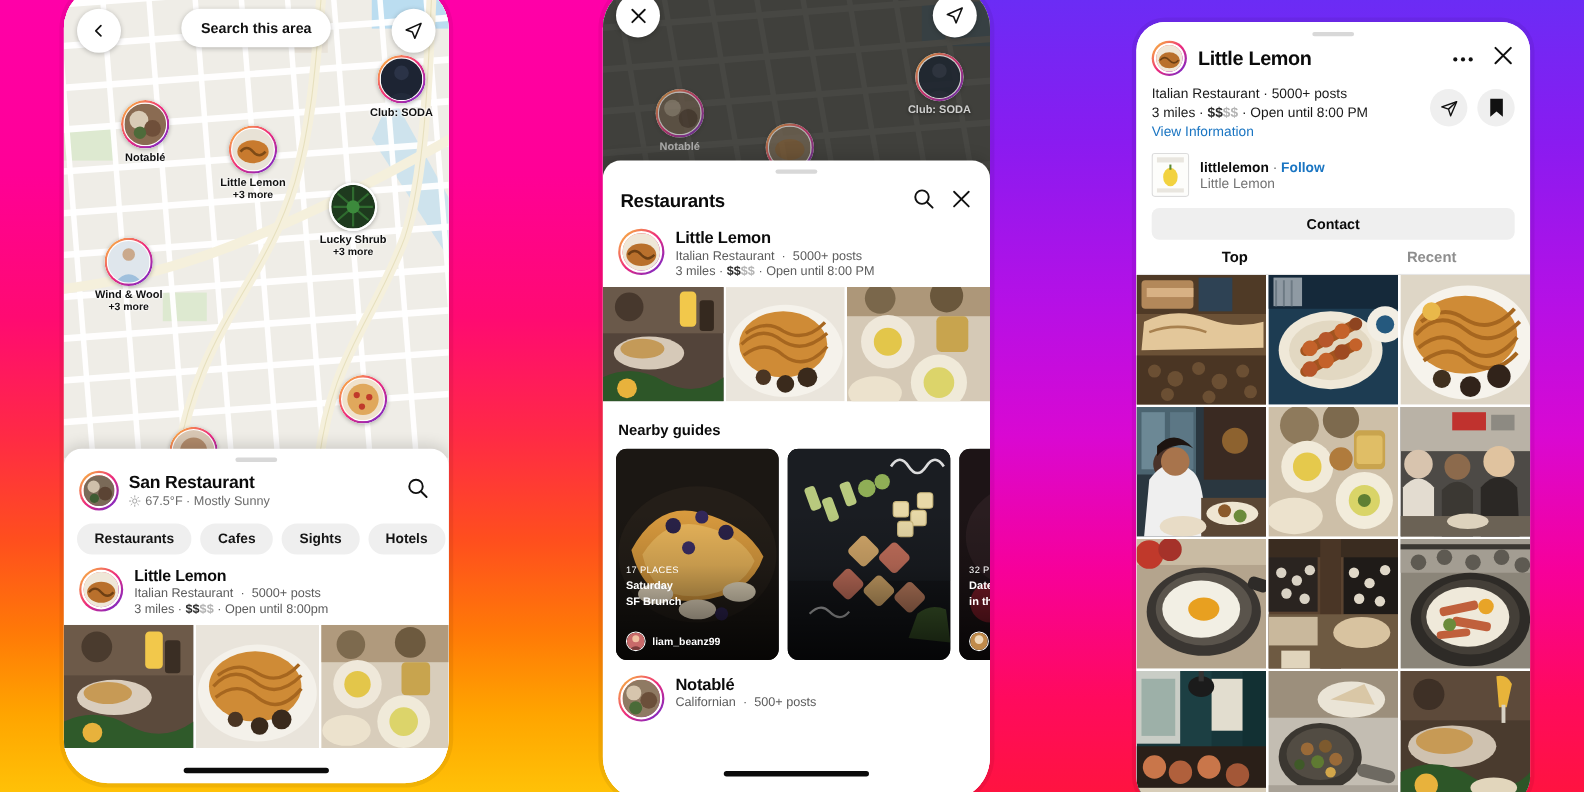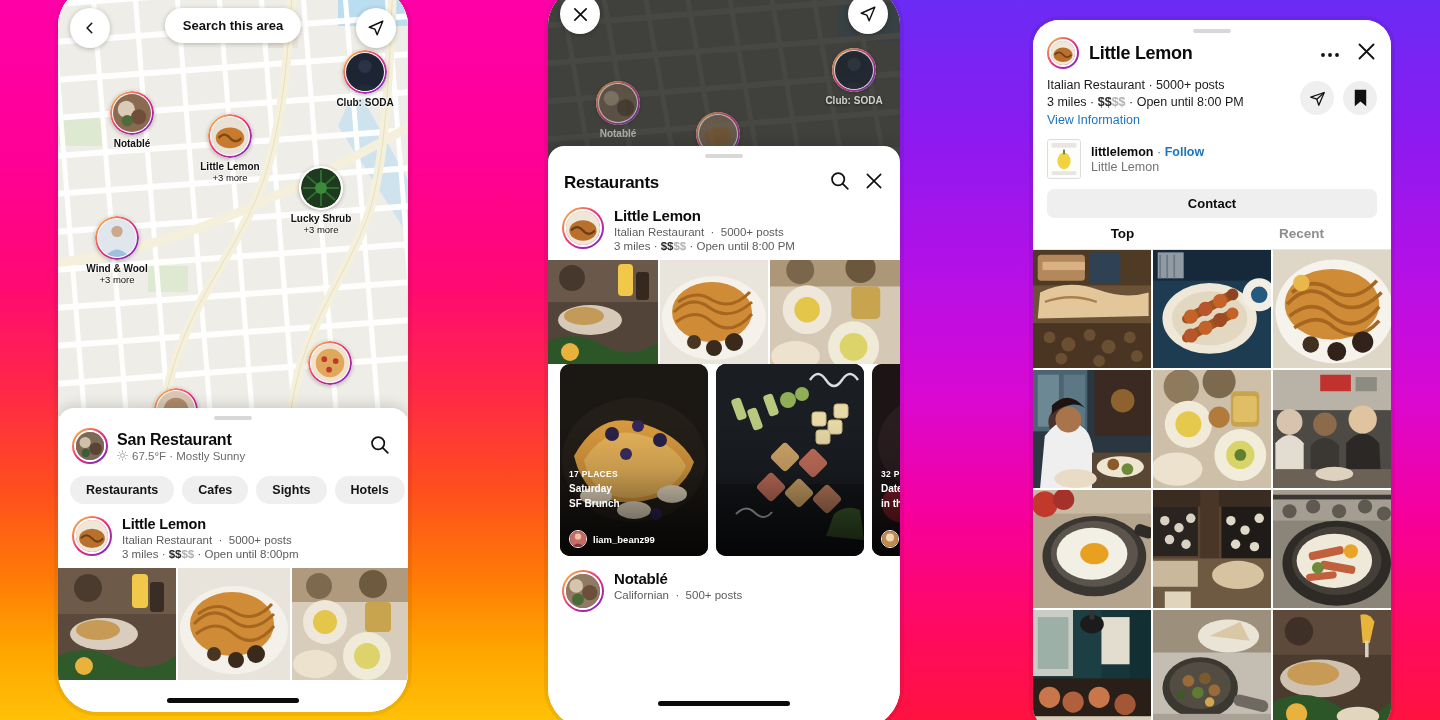--- a/index.html
+++ b/index.html
@@ -67,21 +67,21 @@
     content:""; position:absolute; inset:0; border-radius:50%;
     padding:2px; background: linear-gradient(135deg,#F9CE34,#EE2A7B,#6228D7);
     -webkit-mask: linear-gradient(#000 0 0) content-box, linear-gradient(#000 0 0);
     -webkit-mask-composite: xor; mask-composite: exclude;
   }
   .map-pin .bubble .img { width:100%; height:100%; border-radius:50%; overflow:hidden; }
   .map-pin .lbl {
     font-size: 10px; font-weight: 700; color: #111; margin-top: 3px; line-height: 11px;
     text-shadow: 0 0 3px #fff, 0 0 3px #fff, 0 0 2px #fff;
   }
-  .map-pin .sub { font-size: 9.5px; font-weight:400; color:#111; line-height:11px;
+  .map-pin .sub { font-size: 9.5px; font-weight:700; color:#111; line-height:11px;
     text-shadow: 0 0 3px #fff, 0 0 3px #fff; }
   .map-pin.plain .bubble { padding:2px; background:#fff; }
   .map-pin.plain .bubble::before { background:#fff; }
 
   .map-topbtn {
     position: absolute; width: 40px; height: 40px; border-radius: 50%;
     background: #fff; box-shadow: 0 1px 5px rgba(0,0,0,.25);
     display: flex; align-items: center; justify-content: center;
   }
   .search-area-pill {
@@ -131,21 +131,21 @@
   .sheet2-title { font-size: 17px; font-weight: 700; color:#0b0b0b; letter-spacing:-.3px;}
   .sec-title { font-size: 13.5px; font-weight: 700; color:#0b0b0b; }
 
   .guides { display:flex; gap:8px; padding: 0 12px; }
   .guide {
     position: relative; width: 148px; height: 192px; border-radius: 10px; overflow:hidden;
     flex: 0 0 auto; background:#222;
   }
   .guide .shade { position:absolute; inset:0; background: linear-gradient(to top, rgba(0,0,0,.75) 0%, rgba(0,0,0,.15) 45%, rgba(0,0,0,0) 70%); }
   .guide .meta { position:absolute; left:9px; right:8px; bottom:8px; color:#fff; }
-  .guide .cnt { font-size: 8.5px; font-weight: 700; letter-spacing:.3px; }
+  .guide .cnt { font-size: 8.5px; font-weight: 400; letter-spacing:.3px; }
   .guide .gname { font-size: 10px; font-weight: 700; line-height: 15px; margin-top: 2px;}
   .guide .user { display:flex; align-items:center; gap:6px; margin-top:19px; }
   .guide .user .ua { width:18px; height:18px; border-radius:50%; overflow:hidden; border:1.5px solid #fff;}
   .guide .user span { font-size: 9.5px; font-weight:600; }
 
   
   .p3head { padding: 0 14px; }
   .p3title { font-size: 18px; font-weight: 700; color:#0b0b0b; letter-spacing:-.3px;}
   .p3line { font-size: 12.5px; color:#1a1a1a; line-height: 17px;}
   .link { color:#1A75C2; font-size:12.5px; }
@@ -625,20 +625,21 @@
             <circle cx="32" cy="50" r="21" fill="#efe8da"></circle>
             <circle cx="32" cy="50" r="11" fill="#e3c64a"></circle>
             <rect x="70" y="30" width="25" height="28" rx="4" fill="#c8a44e"></rect>
             <circle cx="72" cy="82" r="22" fill="#f0ead9"></circle>
             <circle cx="72" cy="82" r="12" fill="#dcd46a"></circle>
             <ellipse cx="22" cy="90" rx="21" ry="13" fill="#ece2cd"></ellipse>
           </svg>
         </div>
       </div>
 
+      <div class="sec-title" style="padding:18px 14px 10px;">Nearby guides</div>
 
       <div class="guides">
         <div class="guide">
           <svg class="ph" viewBox="0 0 148 192" preserveAspectRatio="xMidYMid slice">
             <rect width="148" height="192" fill="#1b1713"></rect>
             <ellipse cx="74" cy="96" rx="72" ry="62" fill="#241e18"></ellipse>
             <path d="M14 92 q24 -44 62 -34 q42 10 58 40 q-12 36 -60 40 q-48 4 -60 -46Z" fill="#d89a3e"></path>
             <path d="M24 96 q22 -34 54 -26 q36 8 48 32 q-12 28 -52 32 q-42 2 -50 -38Z" fill="#e8b45a"></path>
             <circle cx="52" cy="70" r="7" fill="#2a2248"></circle>
                 <circle cx="78" cy="62" r="6" fill="#32275a"></circle>

